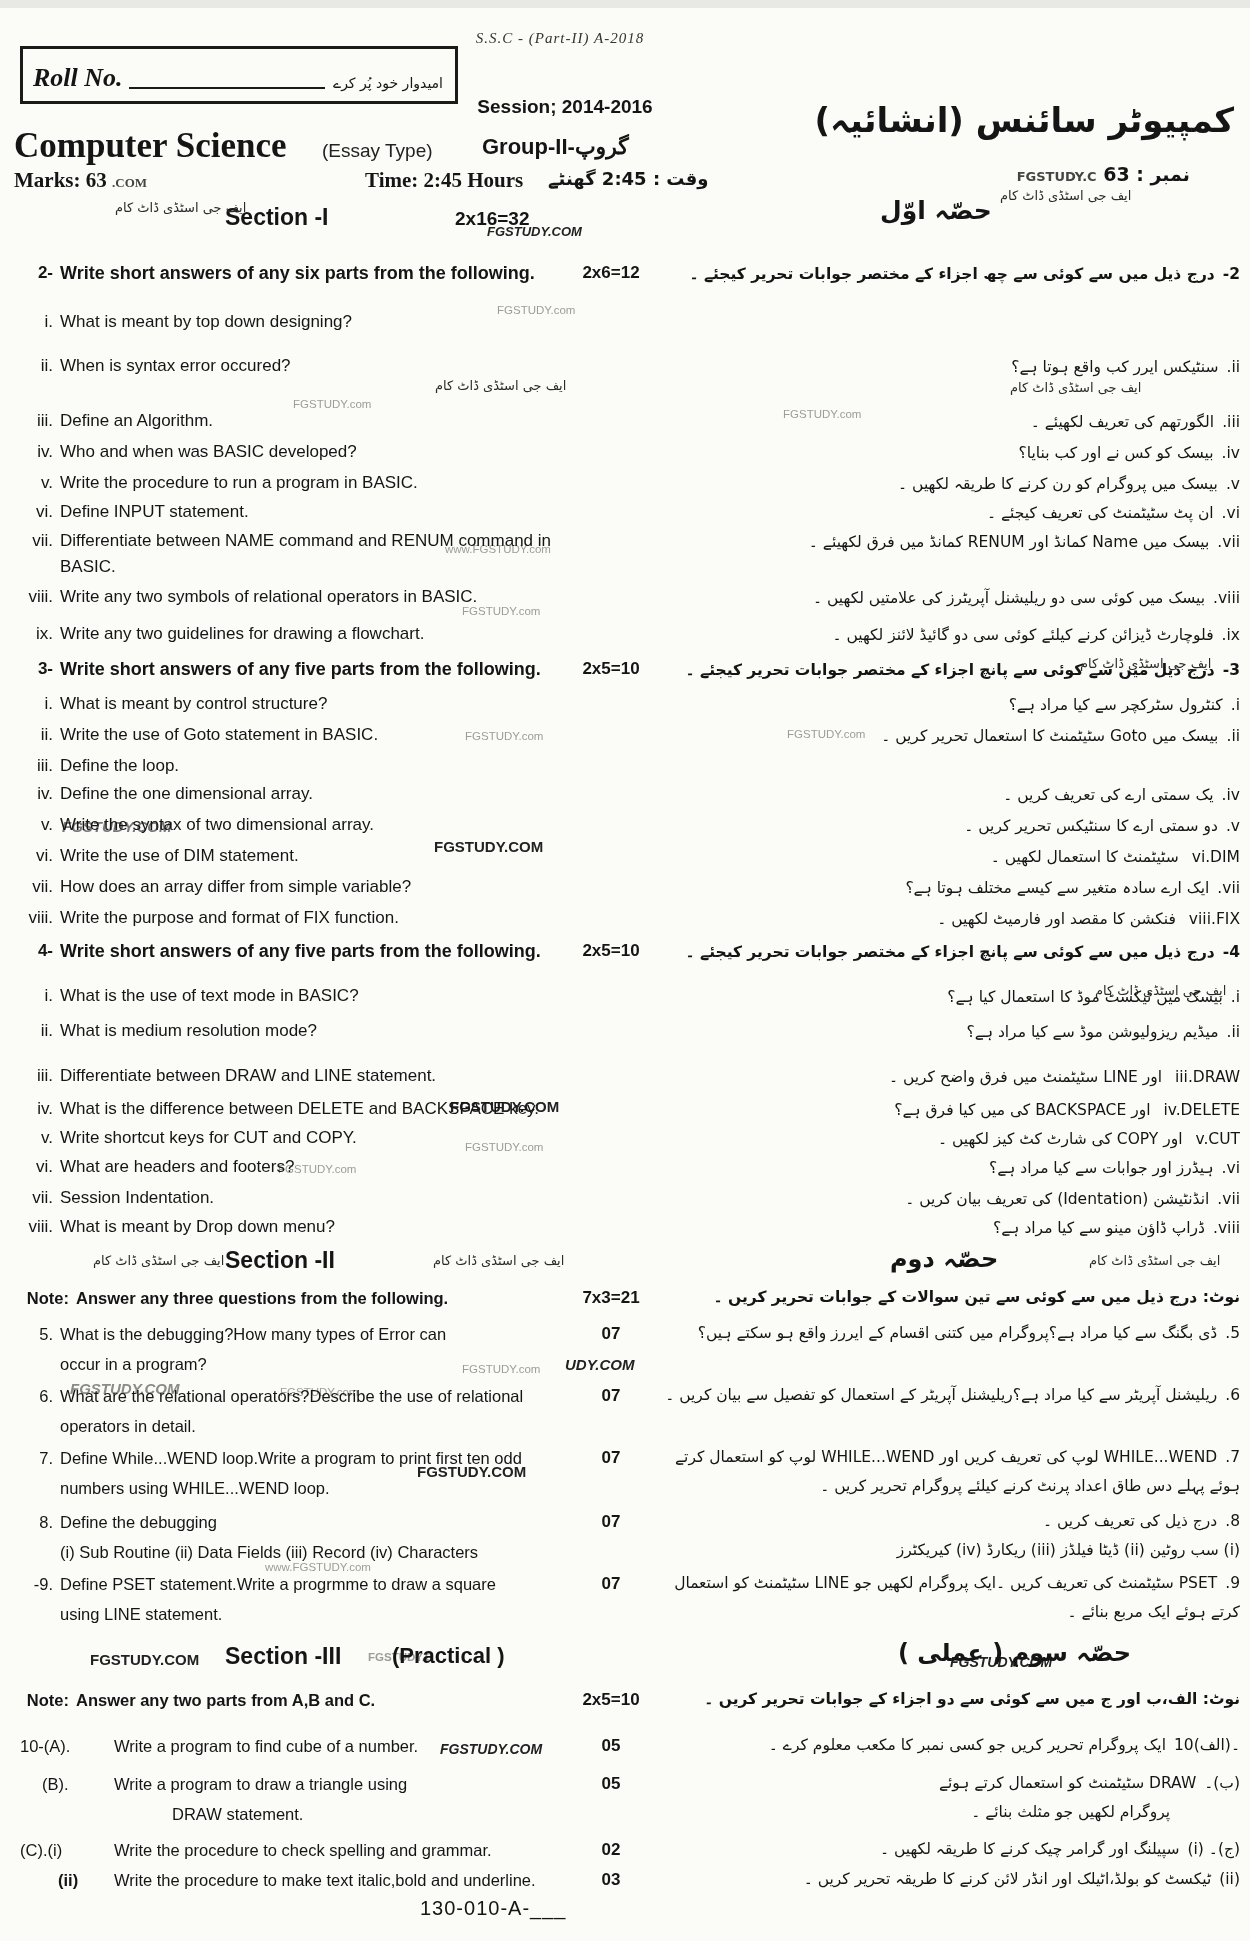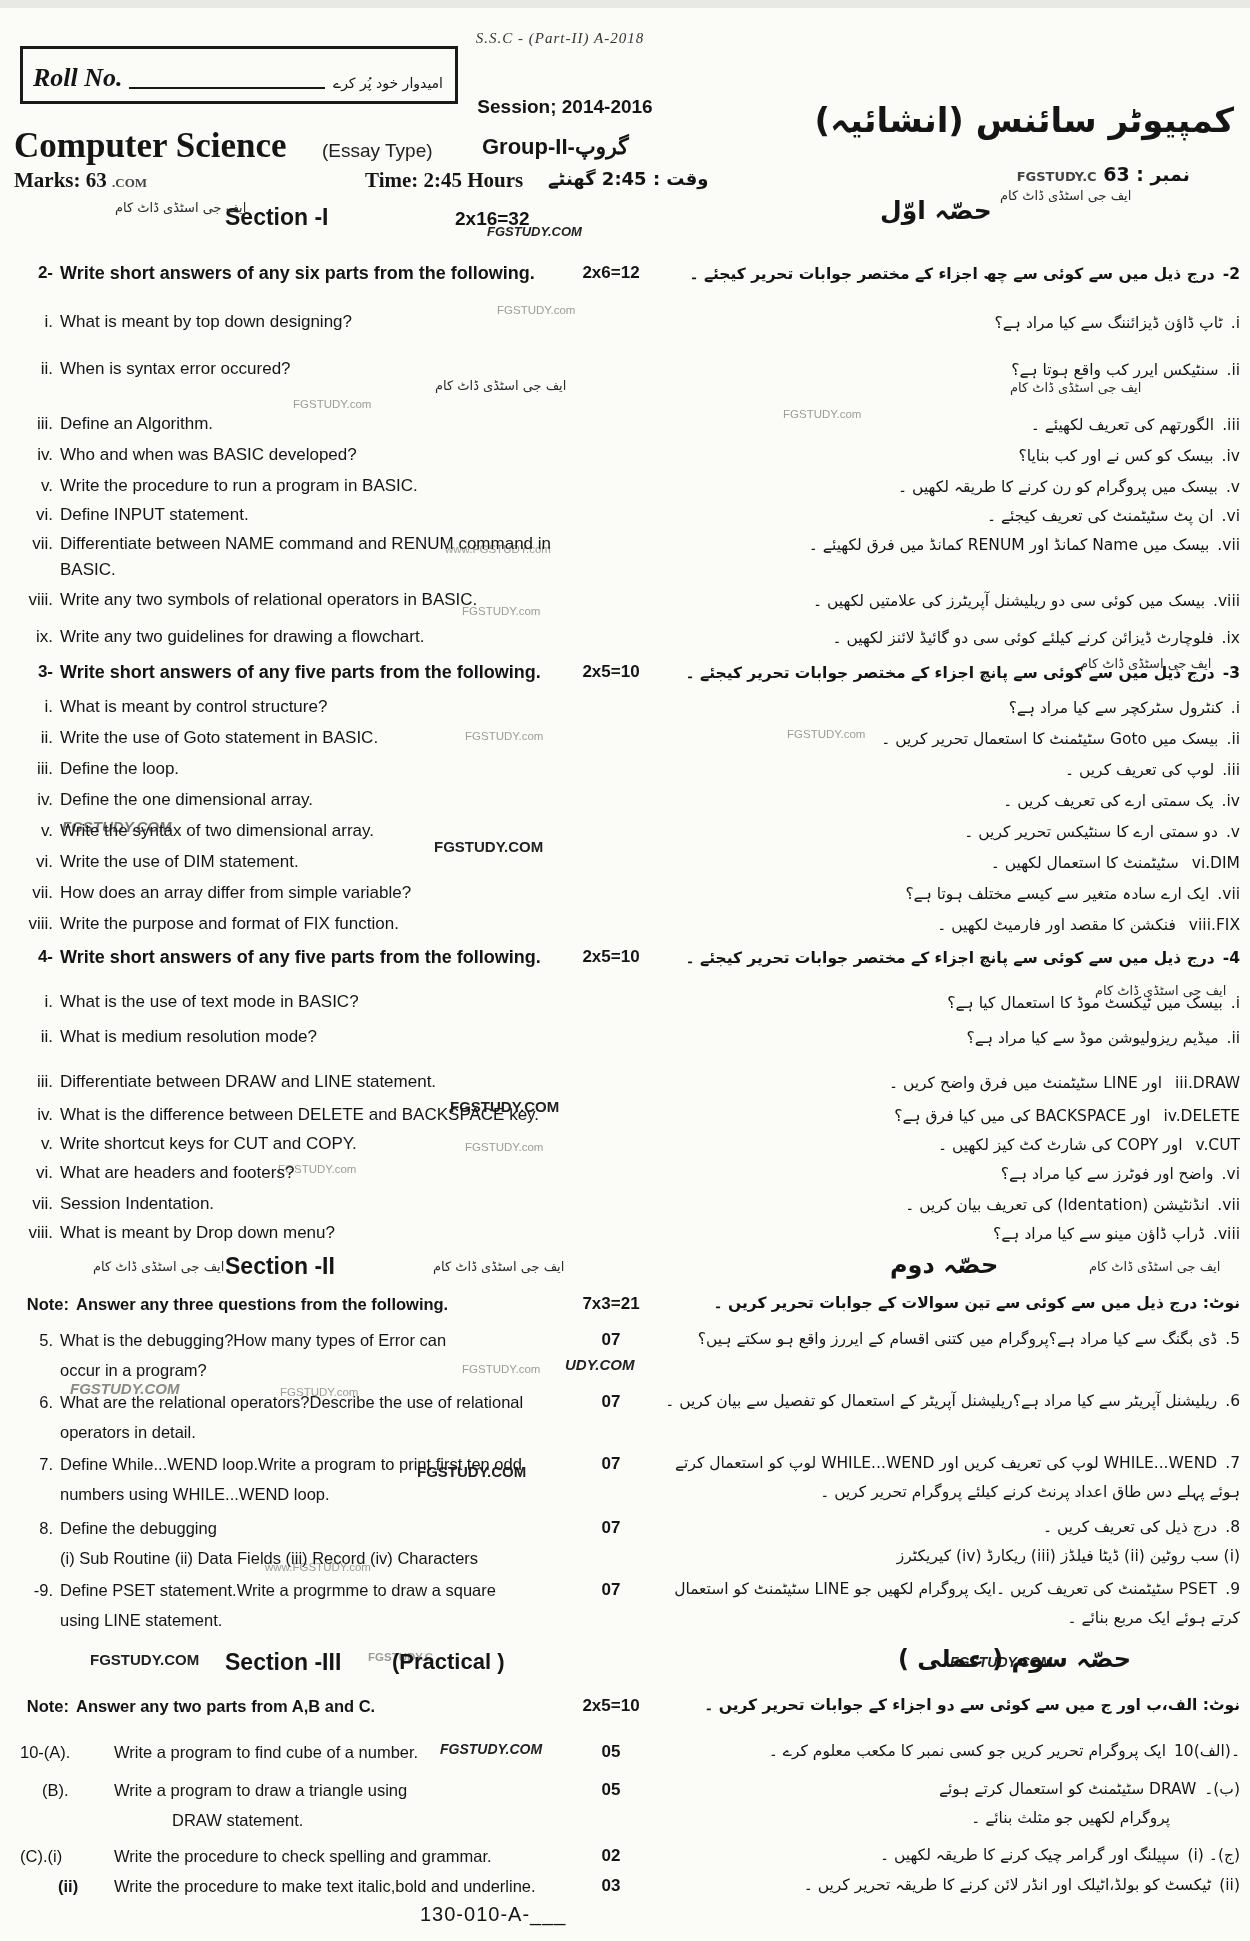--- a/index.html
+++ b/index.html
@@ -132,21 +132,20 @@
       <div class="qn">2-</div>
       <div class="qe">Write short answers of any six parts from the following.</div>
       <div class="qm">2x6=12</div>
       <div class="qu"><span class="urnum">2-</span><span>درج ذیل میں سے کوئی سے چھ اجزاء کے مختصر جوابات تحریر کیجئے ۔</span></div>
     </div>
 
     <div class="qrow" style="margin-bottom:18px">
       <div class="qn">i.</div>
       <div class="qe">What is meant by top down designing?</div>
       <div class="qm"></div>
-      <div class="qu"><span class="urnum">i.</span><span>ٹاپ ڈاؤن ڈیزائننگ سے کیا مراد ہے؟</span></div>
     </div>
     <div class="qrow" style="margin-bottom:26px">
       <div class="qn">ii.</div>
       <div class="qe">When is syntax error occured?</div>
       <div class="qm"></div>
       <div class="qu"><span class="urnum">ii.</span><span>سنٹیکس ایرر کب واقع ہوتا ہے؟</span></div>
     </div>
     <div class="qrow" style="margin-bottom:2px">
       <div class="qn">iii.</div>
       <div class="qe">Define an Algorithm.</div>
@@ -205,21 +204,20 @@
     <div class="qrow" style="margin-bottom:2px">
       <div class="qn">ii.</div>
       <div class="qe">Write the use of Goto statement in BASIC.</div>
       <div class="qm"></div>
       <div class="qu"><span class="urnum">ii.</span><span>بیسک میں Goto سٹیٹمنٹ کا استعمال تحریر کریں ۔</span></div>
     </div>
     <div class="qrow" style="margin-bottom:2px">
       <div class="qn">iii.</div>
       <div class="qe">Define the loop.</div>
       <div class="qm"></div>
-      <div class="qu"><span class="urnum">iii.</span><span>لوپ کی تعریف کریں ۔</span></div>
     </div>
     <div class="qrow" style="margin-bottom:2px">
       <div class="qn">iv.</div>
       <div class="qe">Define the one dimensional array.</div>
       <div class="qm"></div>
       <div class="qu"><span class="urnum">iv.</span><span>یک سمتی ارے کی تعریف کریں ۔</span></div>
     </div>
     <div class="qrow" style="margin-bottom:2px">
       <div class="qn">v.</div>
       <div class="qe">Write the syntax of two dimensional array.</div>
@@ -278,21 +276,21 @@
     <div class="qrow" style="margin-bottom:0">
       <div class="qn">v.</div>
       <div class="qe">Write shortcut keys for CUT and COPY.</div>
       <div class="qm"></div>
       <div class="qu"><span class="urnum">v.</span><span>CUT اور COPY کی شارٹ کٹ کیز لکھیں ۔</span></div>
     </div>
     <div class="qrow" style="margin-bottom:2px">
       <div class="qn">vi.</div>
       <div class="qe">What are headers and footers?</div>
       <div class="qm"></div>
-      <div class="qu"><span class="urnum">vi.</span><span>واضح اور فوٹرز سے کیا مراد ہے؟</span></div>
+      <div class="qu"><span class="urnum">vi.</span><span>ہیڈرز اور جوابات سے کیا مراد ہے؟</span></div>
     </div>
     <div class="qrow" style="margin-bottom:0">
       <div class="qn">vii.</div>
       <div class="qe">Session Indentation.</div>
       <div class="qm"></div>
       <div class="qu"><span class="urnum">vii.</span><span>انڈنٹیشن (Identation) کی تعریف بیان کریں ۔</span></div>
     </div>
     <div class="qrow" style="margin-bottom:4px">
       <div class="qn">viii.</div>
       <div class="qe">What is meant by Drop down menu?</div>

